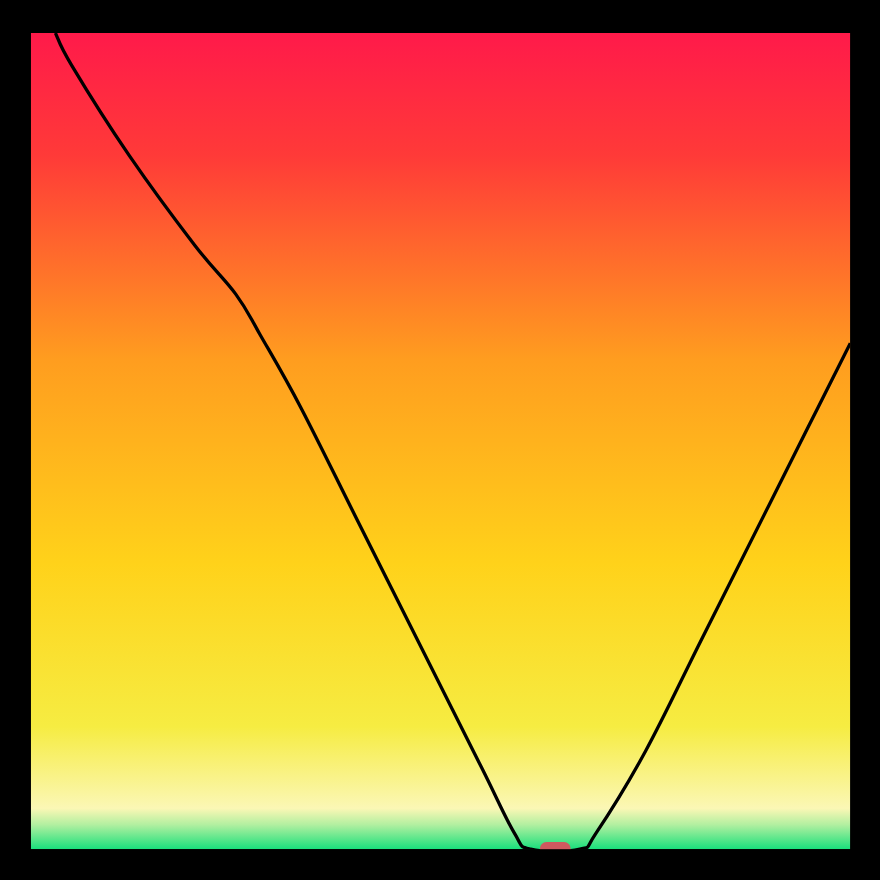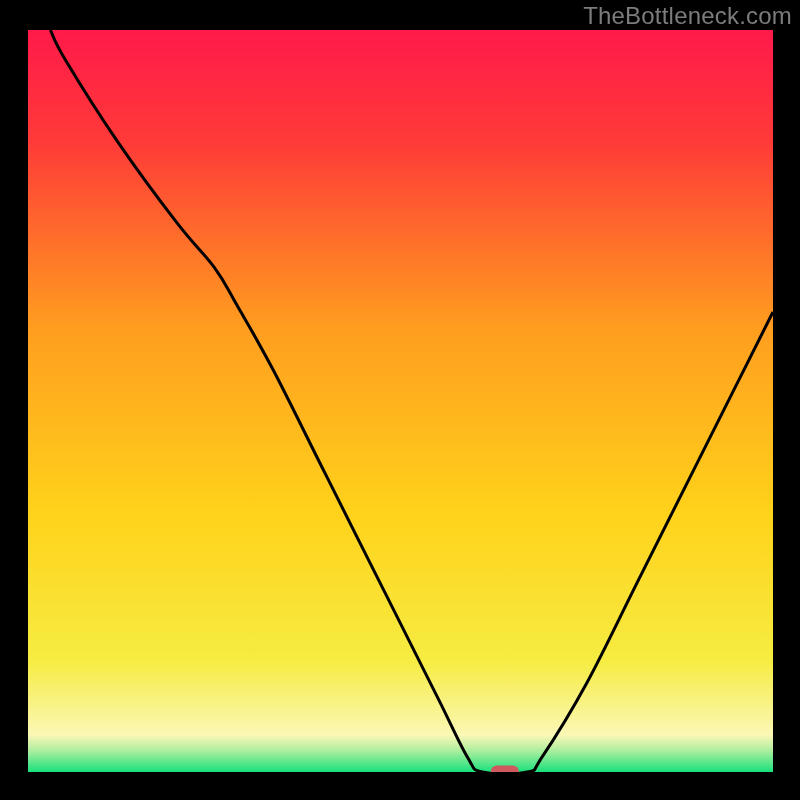--- a/index.html
+++ b/index.html
@@ -29,21 +29,20 @@
   svg {
     position: absolute;
     top: 0;
     left: 0;
   }
 </style>
 </head>
 <body>
 
 <div class="wrapper">
-  <div class="watermark">TheBottleneck.com</div>
 
   <svg id="chart-svg" width="800" height="800">
     <defs>
       <linearGradient id="bg-grad" x1="0" y1="0" x2="0" y2="1">
         <stop id="g-top" offset="0%" stop-color="#ff1a4a"></stop>
         <stop offset="15%" stop-color="#ff3a38"></stop>
         <stop offset="40%" stop-color="#ff9d1f"></stop>
         <stop id="g-mid" offset="65%" stop-color="#ffd21a"></stop>
         <stop offset="85%" stop-color="#f6ec42"></stop>
         <stop id="g-pale" offset="95%" stop-color="#fbf7b5"></stop>

